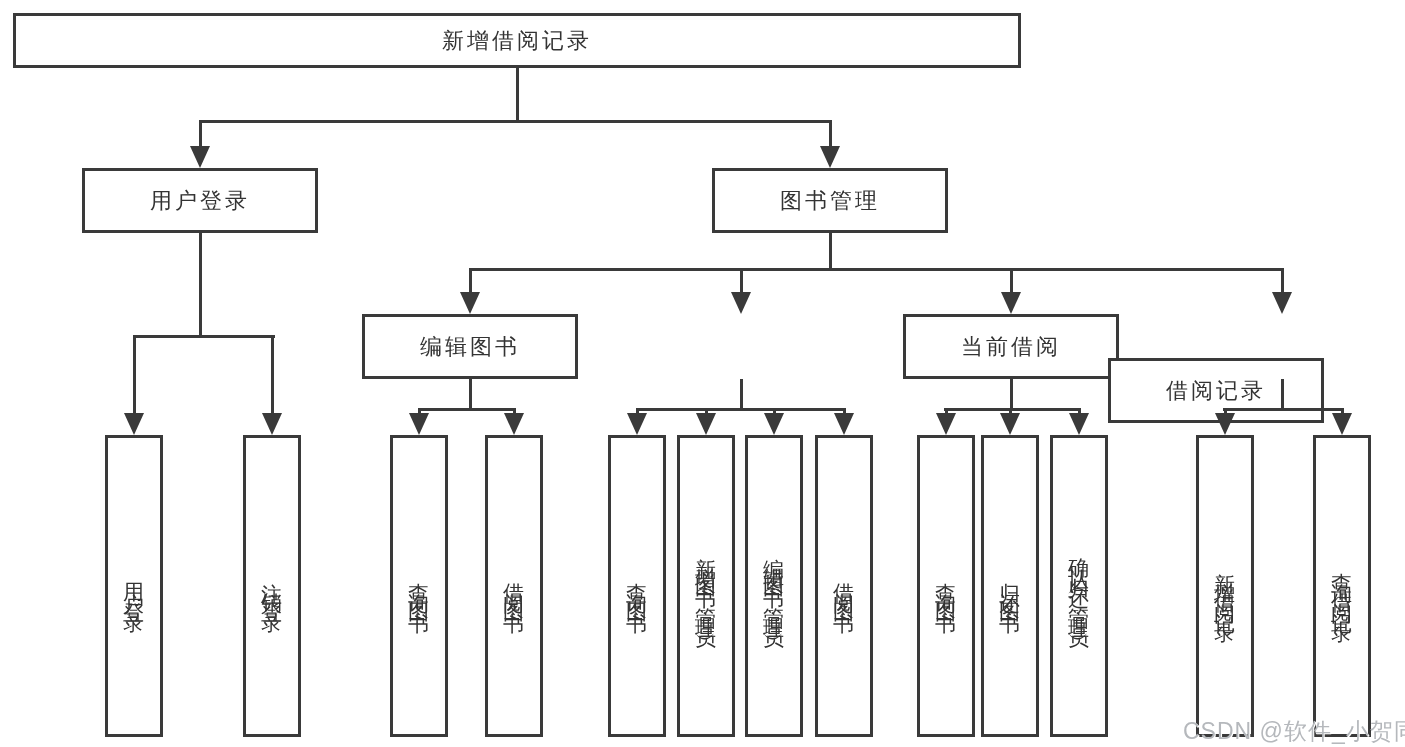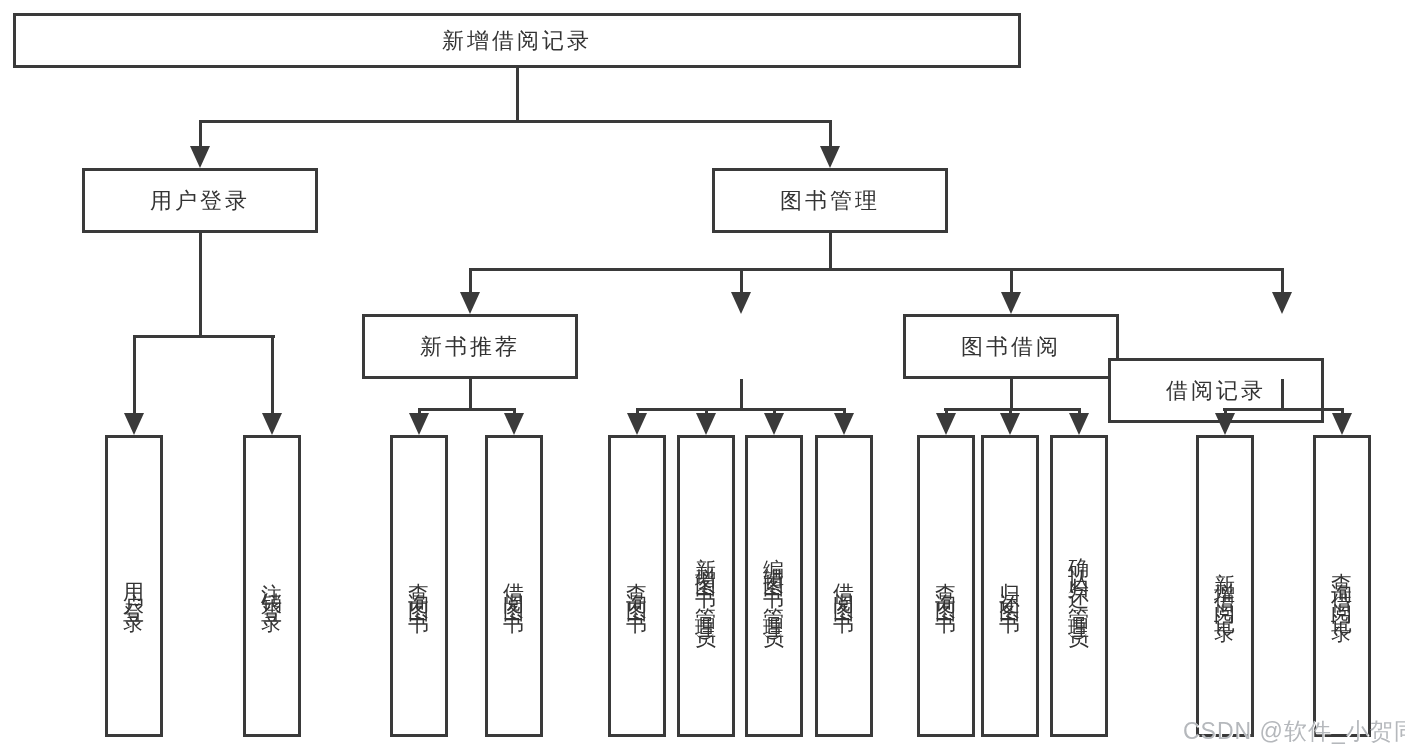--- a/index.html
+++ b/index.html
@@ -83,22 +83,22 @@
   <div class="line" style="left:469px; top:268px; width:815px; height:3px;"></div>
   <div class="line" style="left:469px; top:268px; width:3px; height:26px;"></div>
   <div class="line" style="left:740px; top:268px; width:3px; height:26px;"></div>
   <div class="line" style="left:1010px; top:268px; width:3px; height:26px;"></div>
   <div class="line" style="left:1281px; top:268px; width:3px; height:26px;"></div>
   <div class="arrow" style="left:460px; top:292px;"></div>
   <div class="arrow" style="left:731px; top:292px;"></div>
   <div class="arrow" style="left:1001px; top:292px;"></div>
   <div class="arrow" style="left:1272px; top:292px;"></div>
 
-  <div class="node hnode" style="left:362px; top:314px; width:216px; height:65px;">新书推荐</div>
-  <div class="node hnode" style="left:903px; top:314px; width:216px; height:65px;">图书借阅</div>
+  <div class="node hnode" style="left:362px; top:314px; width:216px; height:65px;">编辑图书</div>
+  <div class="node hnode" style="left:903px; top:314px; width:216px; height:65px;">当前借阅</div>
   <div class="node hnode" style="left:1108px; top:314px; width:216px; height:65px;margin-top:44px;">借阅记录</div>
 
   <div class="line" style="left:469px; top:379px; width:3px; height:31px;"></div>
   <div class="line" style="left:740px; top:379px; width:3px; height:31px;"></div>
   <div class="line" style="left:1010px; top:379px; width:3px; height:31px;"></div>
   <div class="line" style="left:1281px; top:379px; width:3px; height:31px;"></div>
 
   <div class="line" style="left:418px; top:408px; width:98px; height:3px;"></div>
   <div class="line" style="left:636px; top:408px; width:210px; height:3px;"></div>
   <div class="line" style="left:944px; top:408px; width:137px; height:3px;"></div>

